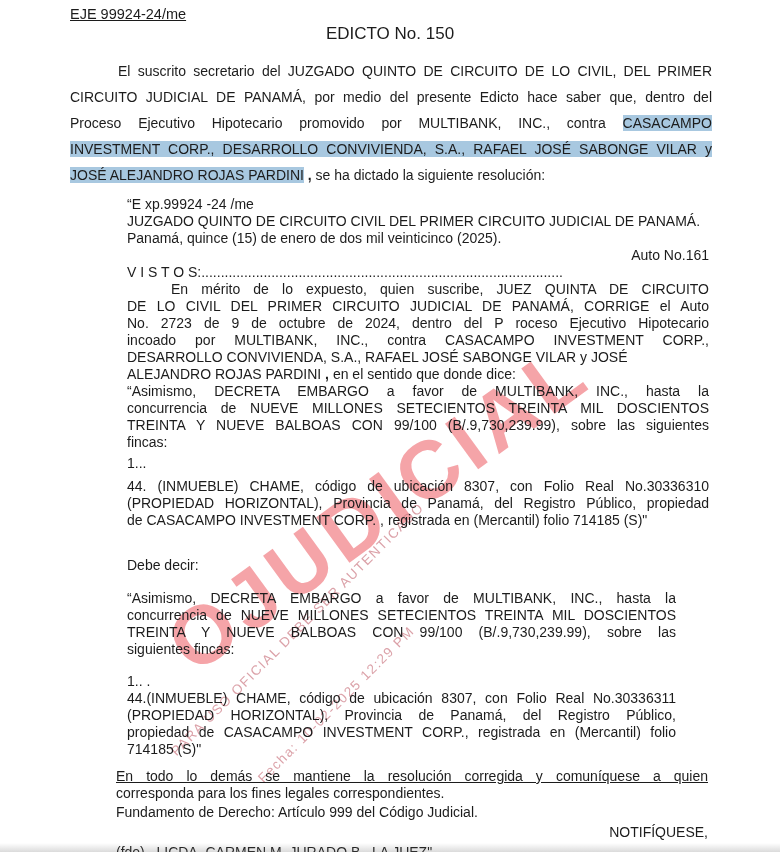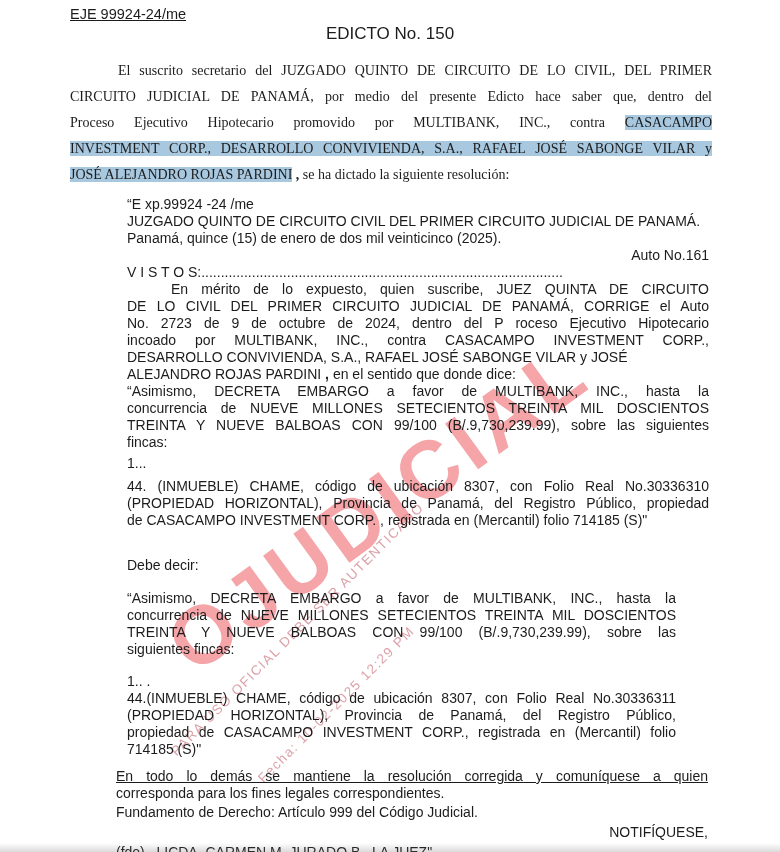--- a/index.html
+++ b/index.html
@@ -25,21 +25,21 @@
     font-size:13.5px;letter-spacing:1.5px;
     color:rgba(205,125,135,0.72);
     white-space:nowrap;z-index:0;user-select:none;
   }
   .wm-note1{left:168px;top:748px;}
   .wm-note2{left:255px;top:775px;}
   
   .content{position:relative;z-index:1;padding-top:6px;}
   .case-ref{margin-left:70px;font-size:14.5px;line-height:16px;text-decoration:underline;}
   .edict-title{text-align:center;font-size:17px;line-height:16px;margin-top:4px;}
-  .intro{margin:16px 68px 0 70px;font-family:Liberation Serif, serif;}
+  .intro{margin:16px 68px 0 70px;}
   .intro .ln{line-height:26px;}
   .blk{margin-left:127px;width:582px;}
   .blk1{margin-top:8px;}
   .blk2{width:549px;}
   .closing{margin-left:116px;width:592px;}
   .ln{font-size:14px;line-height:17px;white-space:pre-wrap;}
   .ln.j{text-align:justify;text-align-last:justify;white-space:normal;}
   .ln.c{text-align:right;}
   .hl{background:var(--hl,#a8c8e0);}
   .b{font-weight:700;}

